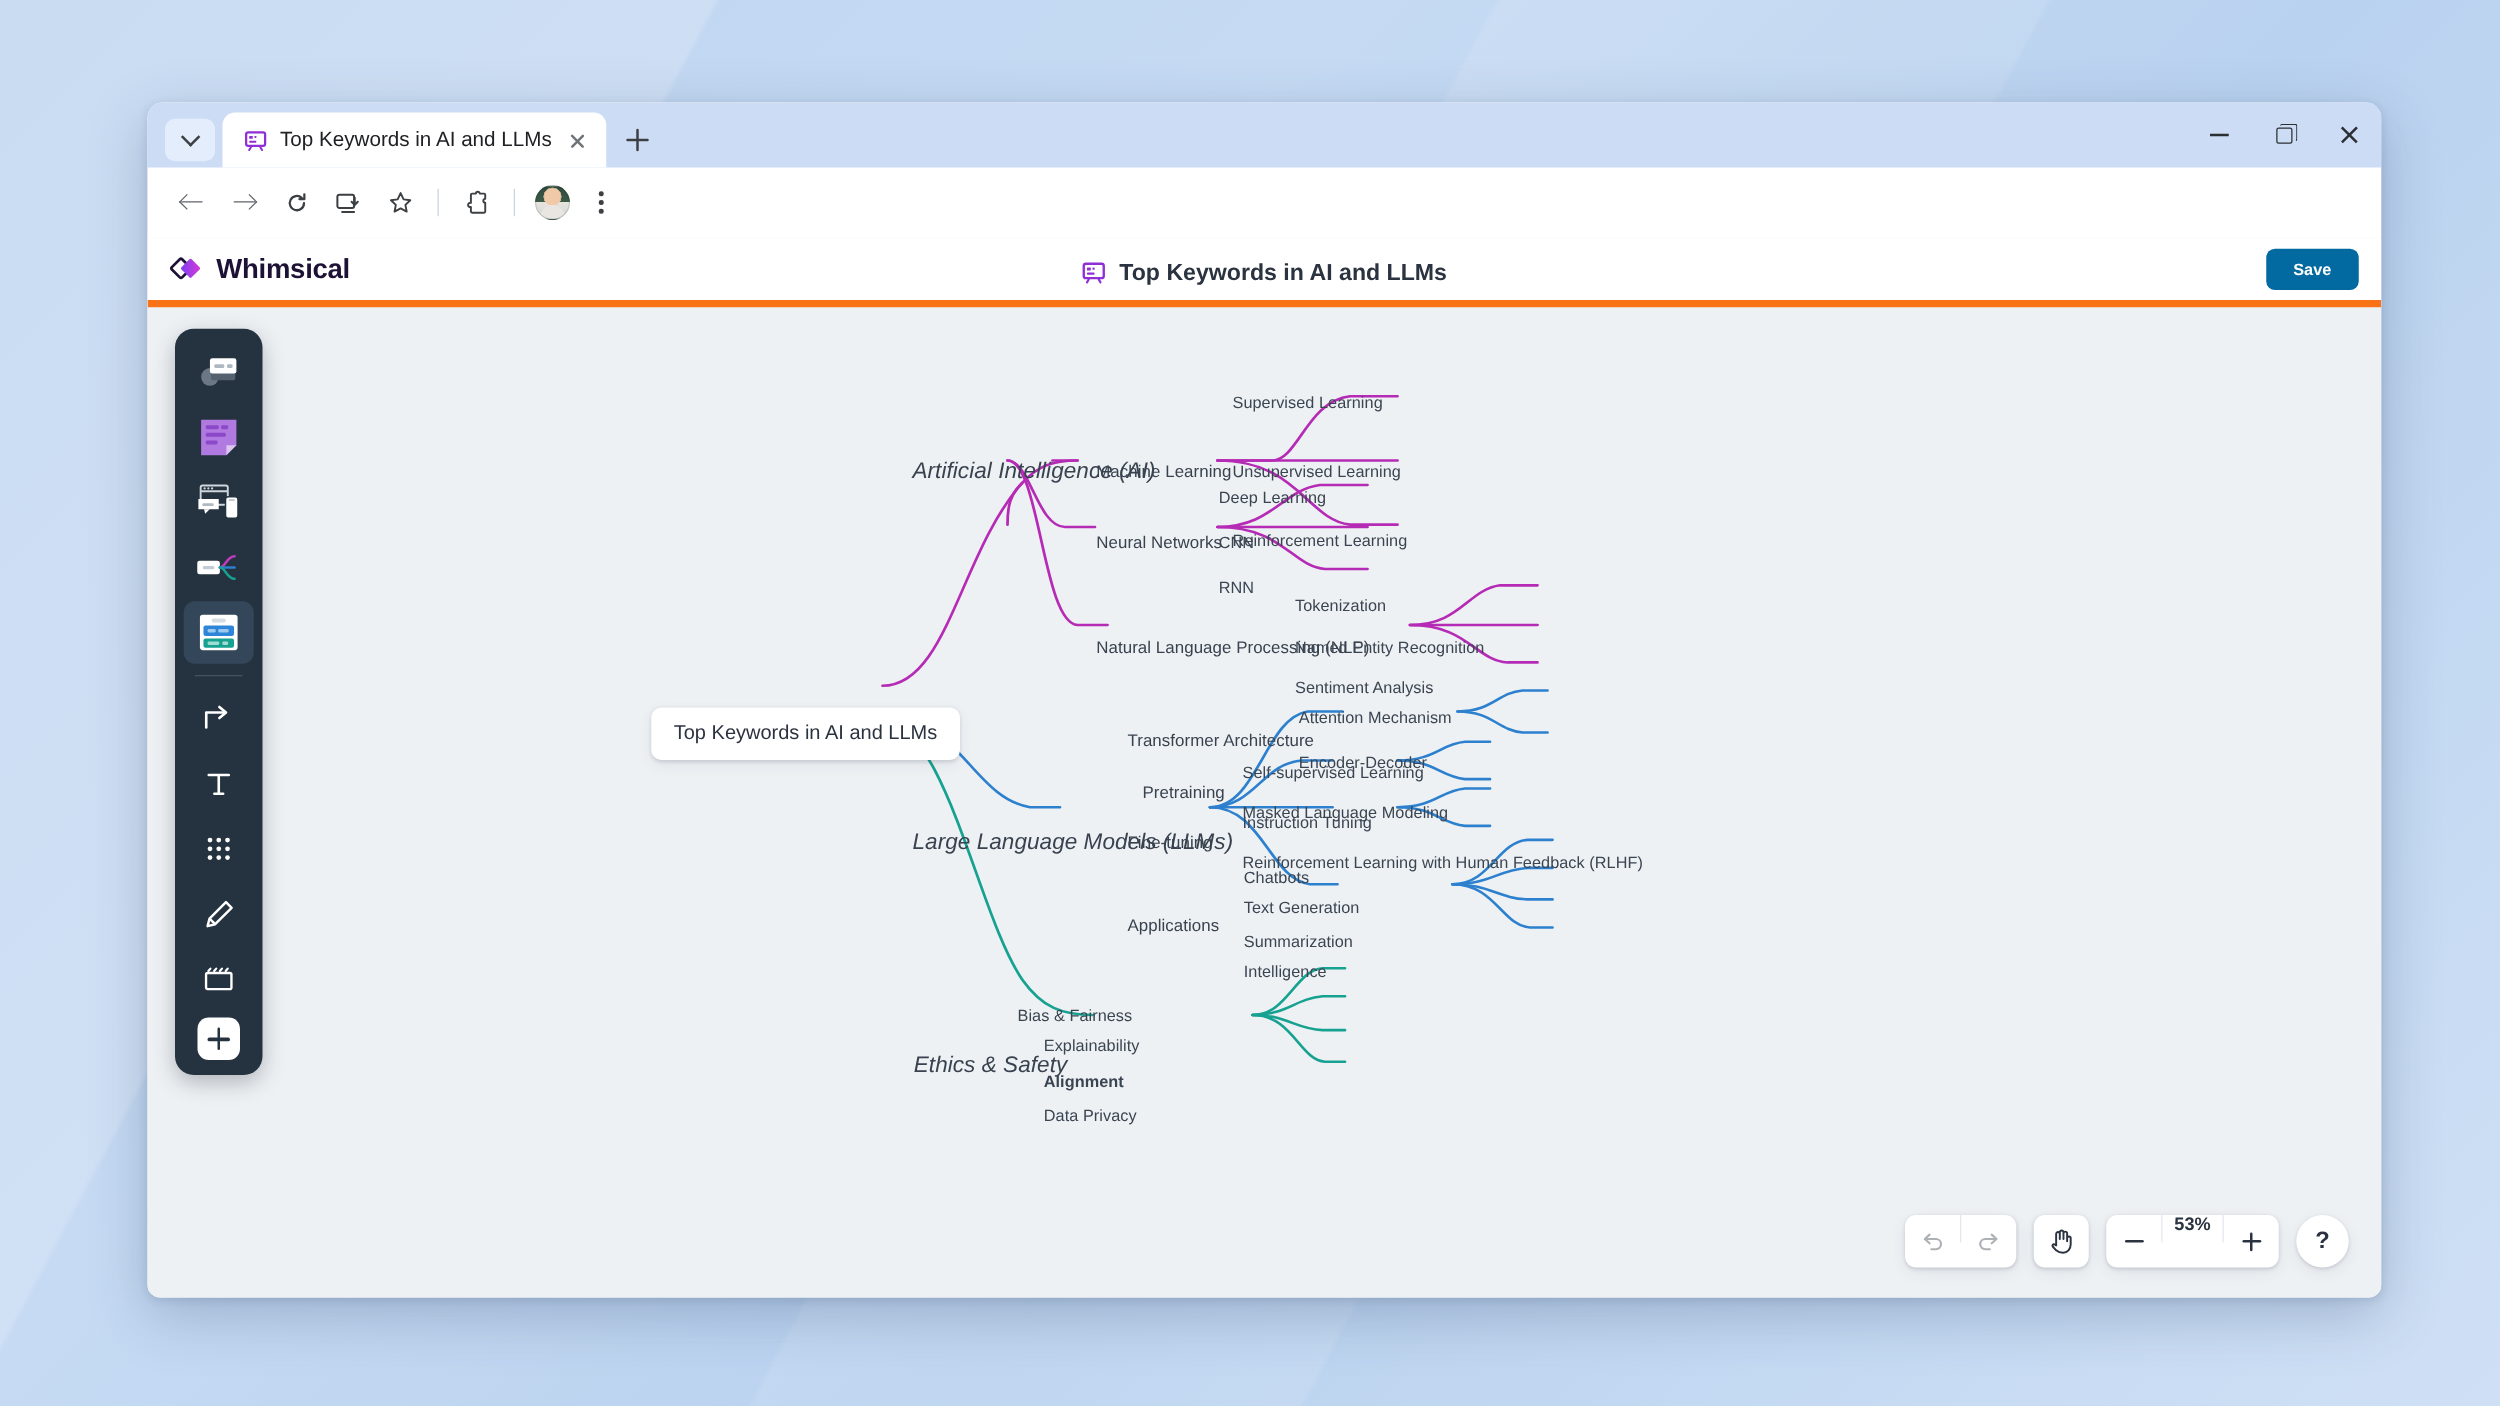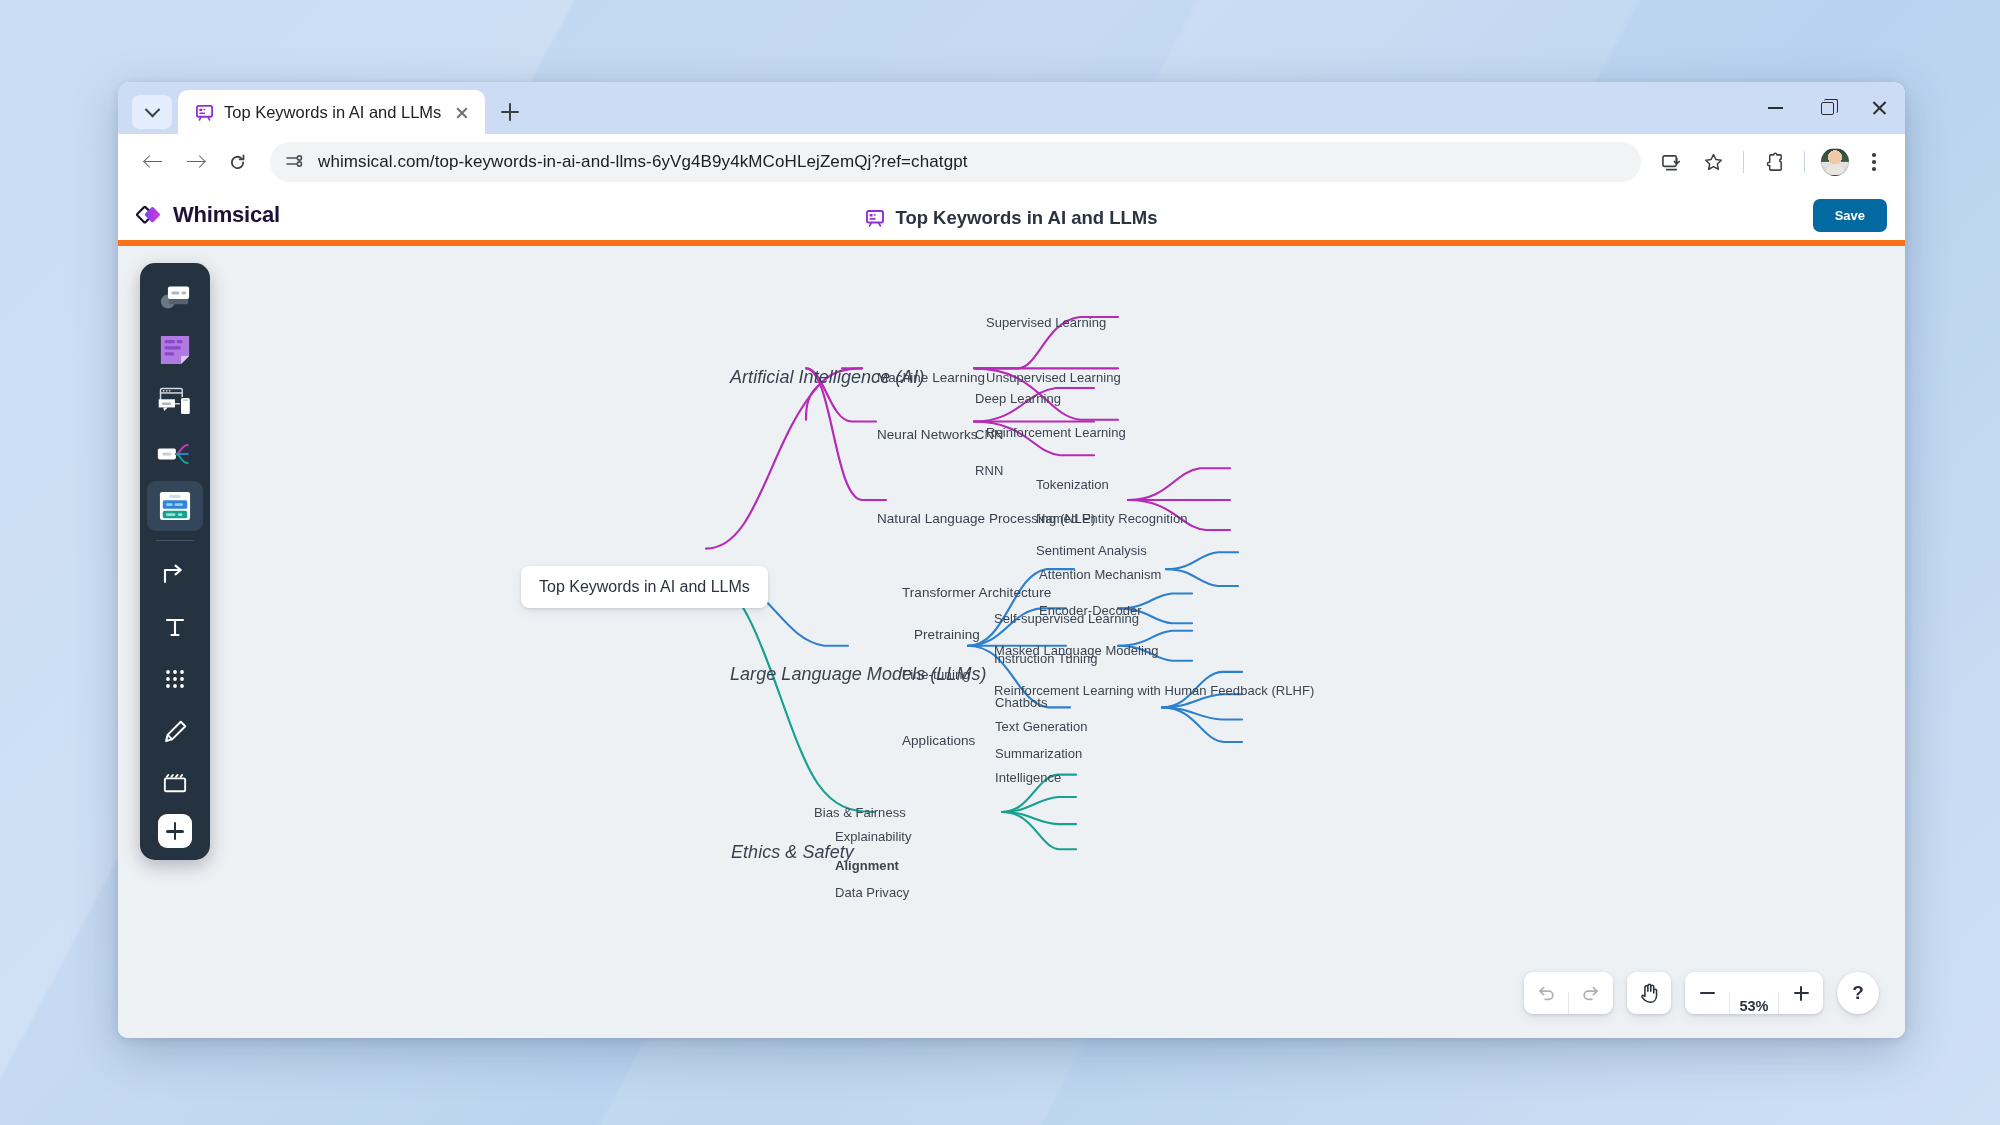--- a/index.html
+++ b/index.html
@@ -173,21 +173,21 @@
   .node-label.lvl3 { font-size: 13px; color: #3b4551; }
   .root-node {
     position: absolute; transform: translateY(-50%);
     background: #fff; border-radius: 8px; padding: 12px 18px;
     font-size: 16px; color: #2b3340; font-weight: 500; white-space: nowrap;
     box-shadow: 0 1px 3px rgba(30,44,66,.14), 0 4px 12px rgba(30,44,66,.07);
   }
 
   
   .botctl { position: absolute; right: 26px; bottom: 24px; display: flex; align-items: center; gap: 14px; }
-  .ctl-group { background: #fff; border-radius: 9px; display: flex; align-items: flex-end;
+  .ctl-group { background: #fff; border-radius: 9px; display: flex; align-items: flex-start;
                box-shadow: 0 1px 3px rgba(30,44,66,.16), 0 4px 12px rgba(30,44,66,.08); height: 42px;}
   .ctl { width: 44px; height: 42px; display:flex; align-items:center; justify-content:center; cursor:pointer;}
   .ctl.disabled { opacity: .38; }
   .ctl-div { width:1px; height:22px; background:#e4e8ed;}
   .zoomval { font-size: 14.5px; font-weight: 700; color: #2b3340; padding: 0 6px; min-width: 48px; text-align:center;}
   .minus { width:15px; height:2.2px; background:#2b3340; border-radius:2px;}
   .zplus { position:relative; width:15px; height:15px;}
   .zplus::before{content:"";position:absolute;left:0;top:6.4px;width:15px;height:2.2px;background:#2b3340;border-radius:2px;}
   .zplus::after{content:"";position:absolute;left:6.4px;top:0;width:2.2px;height:15px;background:#2b3340;border-radius:2px;}
   .help { width: 42px; height: 42px; border-radius: 50%; background:#fff; display:flex; align-items:center;
@@ -245,30 +245,20 @@
       </div>
     <div class="navbtn">
       <span class="reload">
         <svg width="19" height="19" viewBox="0 0 20 20">
             <path d="M16 10a6 6 0 1 1-1.9-4.4" fill="none" stroke="#3c4043" stroke-width="1.9" stroke-linecap="round"></path>
             <path d="M16.3 2.6v4.1h-4.1" fill="none" stroke="#3c4043" stroke-width="1.9" stroke-linecap="round" stroke-linejoin="round"></path>
           </svg>
       </span>
     </div>
 
-    <div class="omnibox">
-      <span class="site-ctrl">
-        <svg width="20" height="20" viewBox="0 0 20 20">
-          <path d="M3 7h10M3 13h10" stroke="#4b5158" stroke-width="1.6" stroke-linecap="round"></path>
-          <circle cx="15.4" cy="7" r="2.1" fill="none" stroke="#4b5158" stroke-width="1.6"></circle>
-          <circle cx="15.4" cy="13" r="2.1" fill="none" stroke="#4b5158" stroke-width="1.6"></circle>
-        </svg>
-      </span>
-      <span class="url">whimsical.com/top-keywords-in-ai-and-llms-6yVg4B9y4kMCoHLejZemQj?ref=chatgpt</span>
-    </div>
 
     <div class="omni-actions">
       <div class="oa">
         <svg width="21" height="21" viewBox="0 0 22 22">
             <rect x="2" y="4" width="14" height="11" rx="1.6" fill="none" stroke="#3c4043" stroke-width="1.7"></rect>
             <path d="M6 18.5h10" stroke="#3c4043" stroke-width="1.7" stroke-linecap="round"></path>
             <path d="M16.5 6.5v6m0 0l-2.6-2.6M16.5 12.5l2.6-2.6" stroke="#3c4043" stroke-width="1.7" stroke-linecap="round" stroke-linejoin="round"></path>
           </svg>
       </div>
       <div class="oa">

